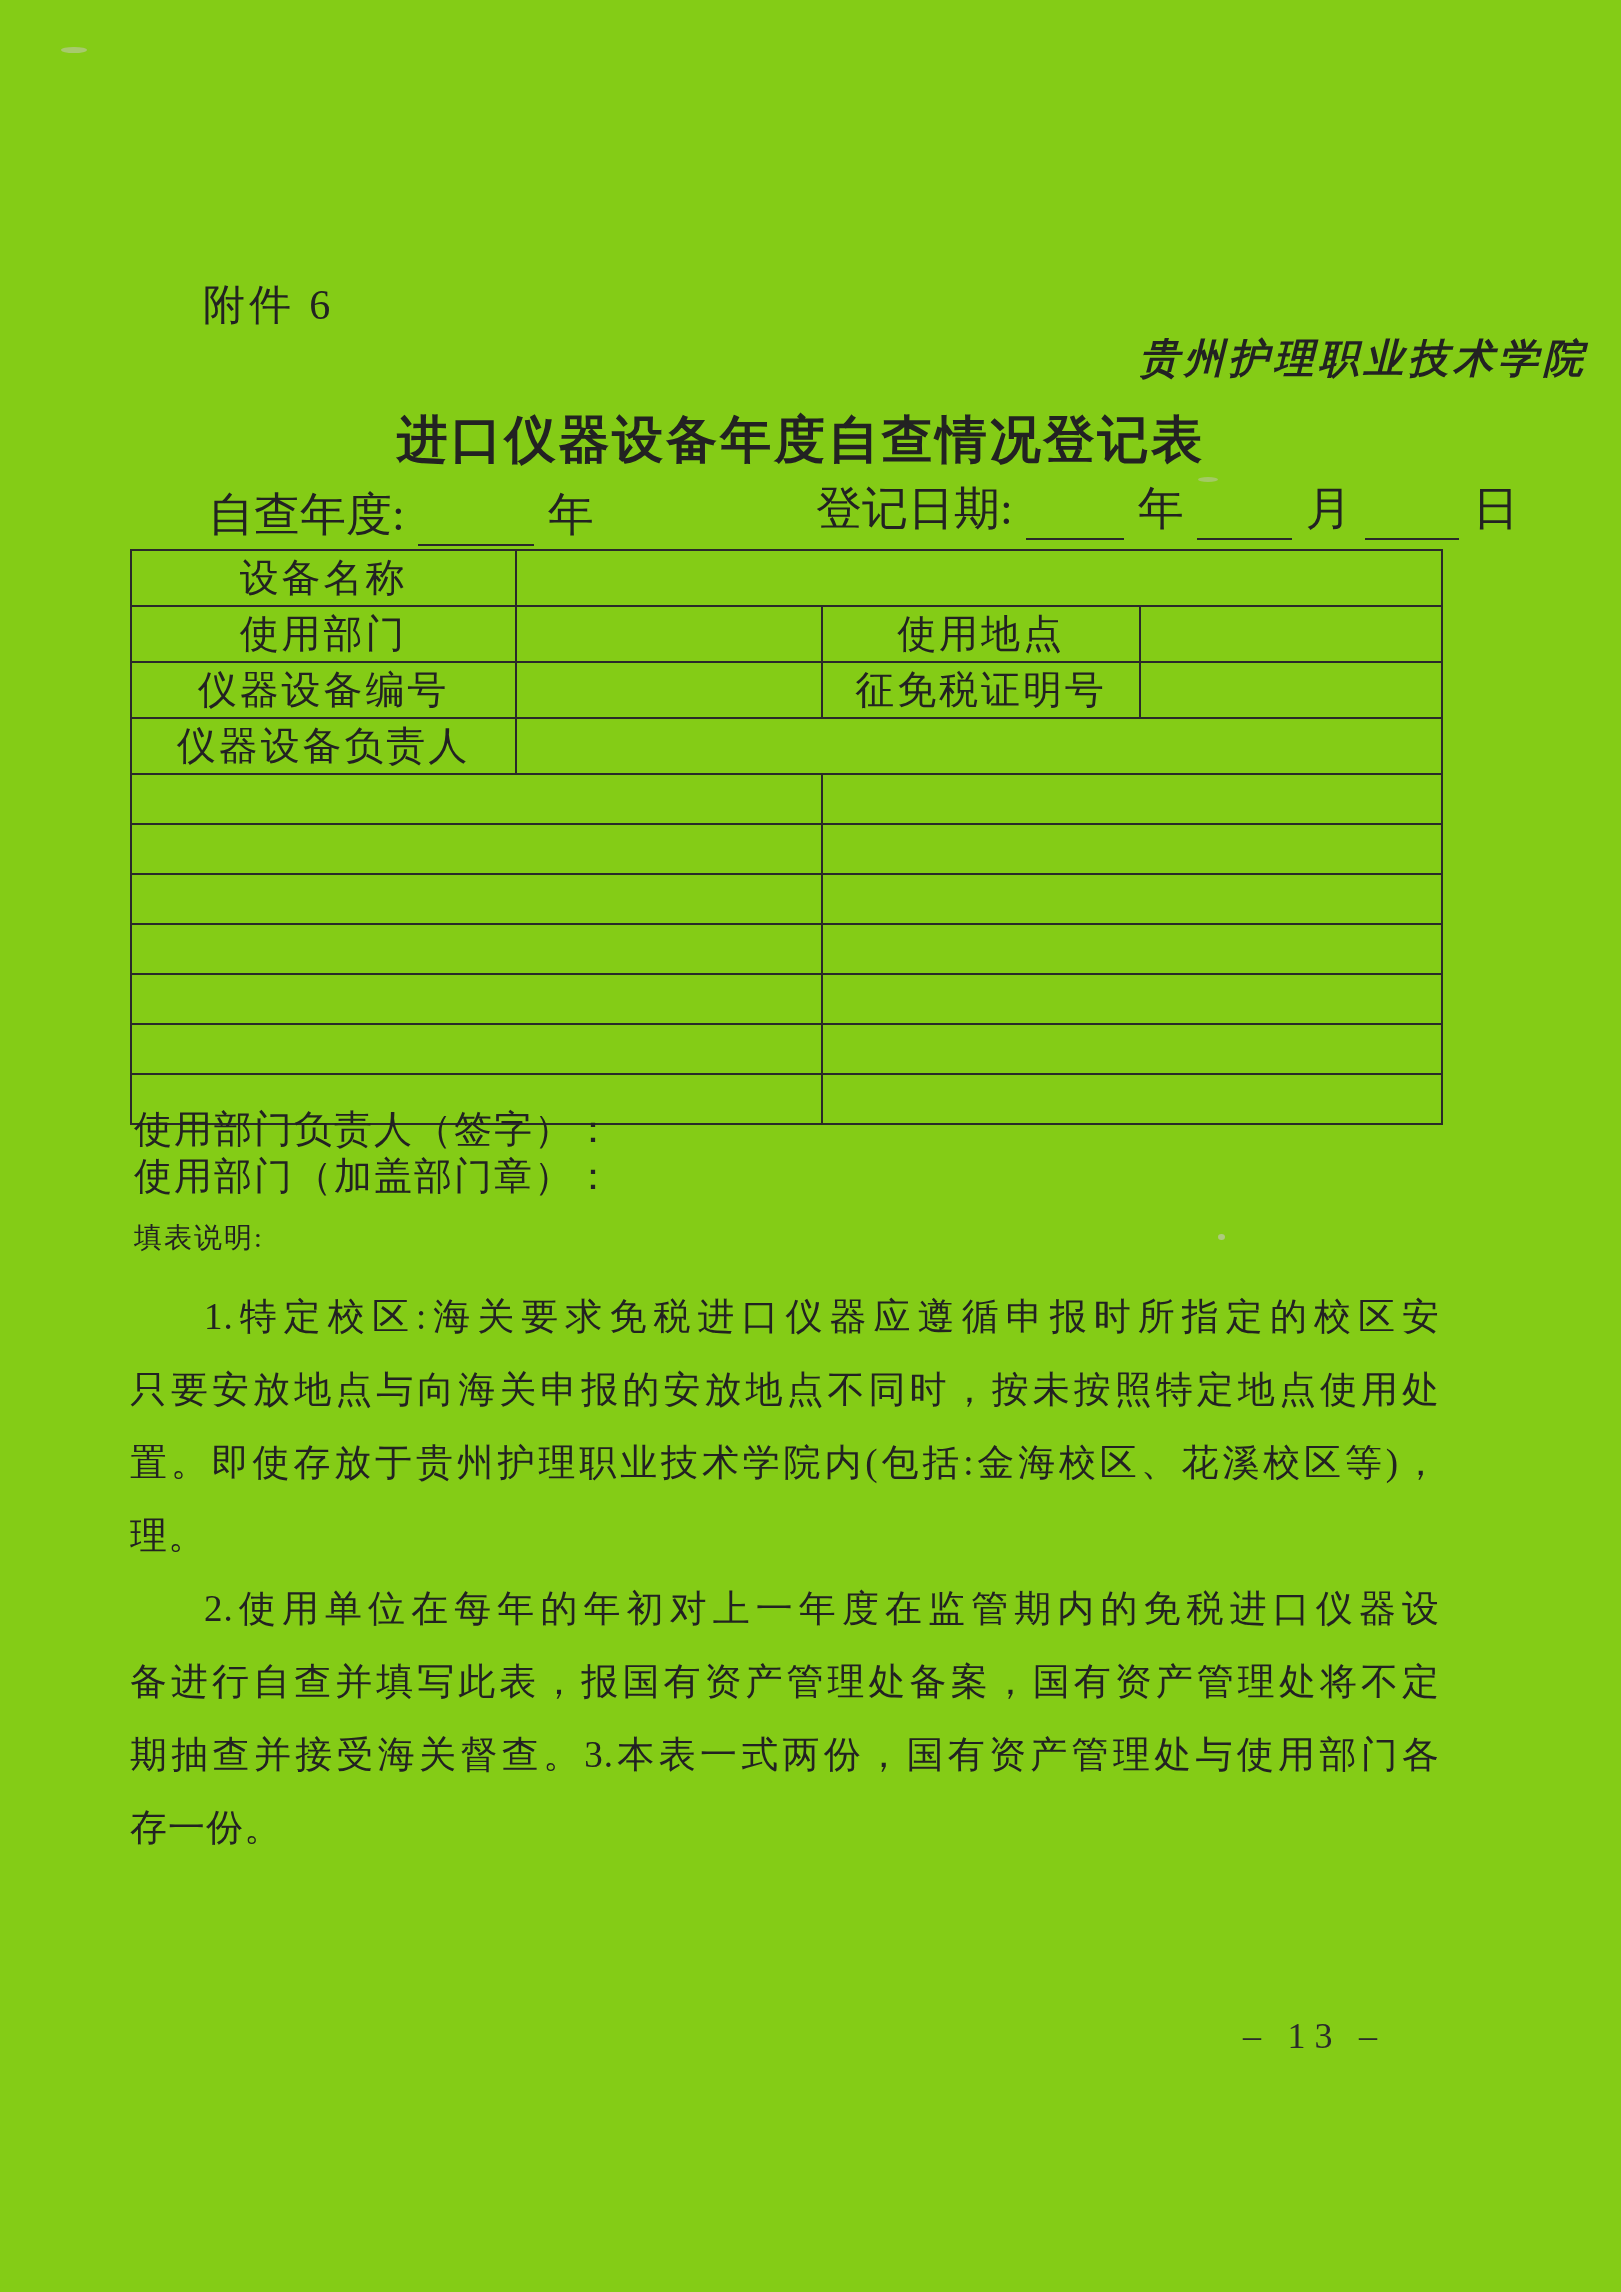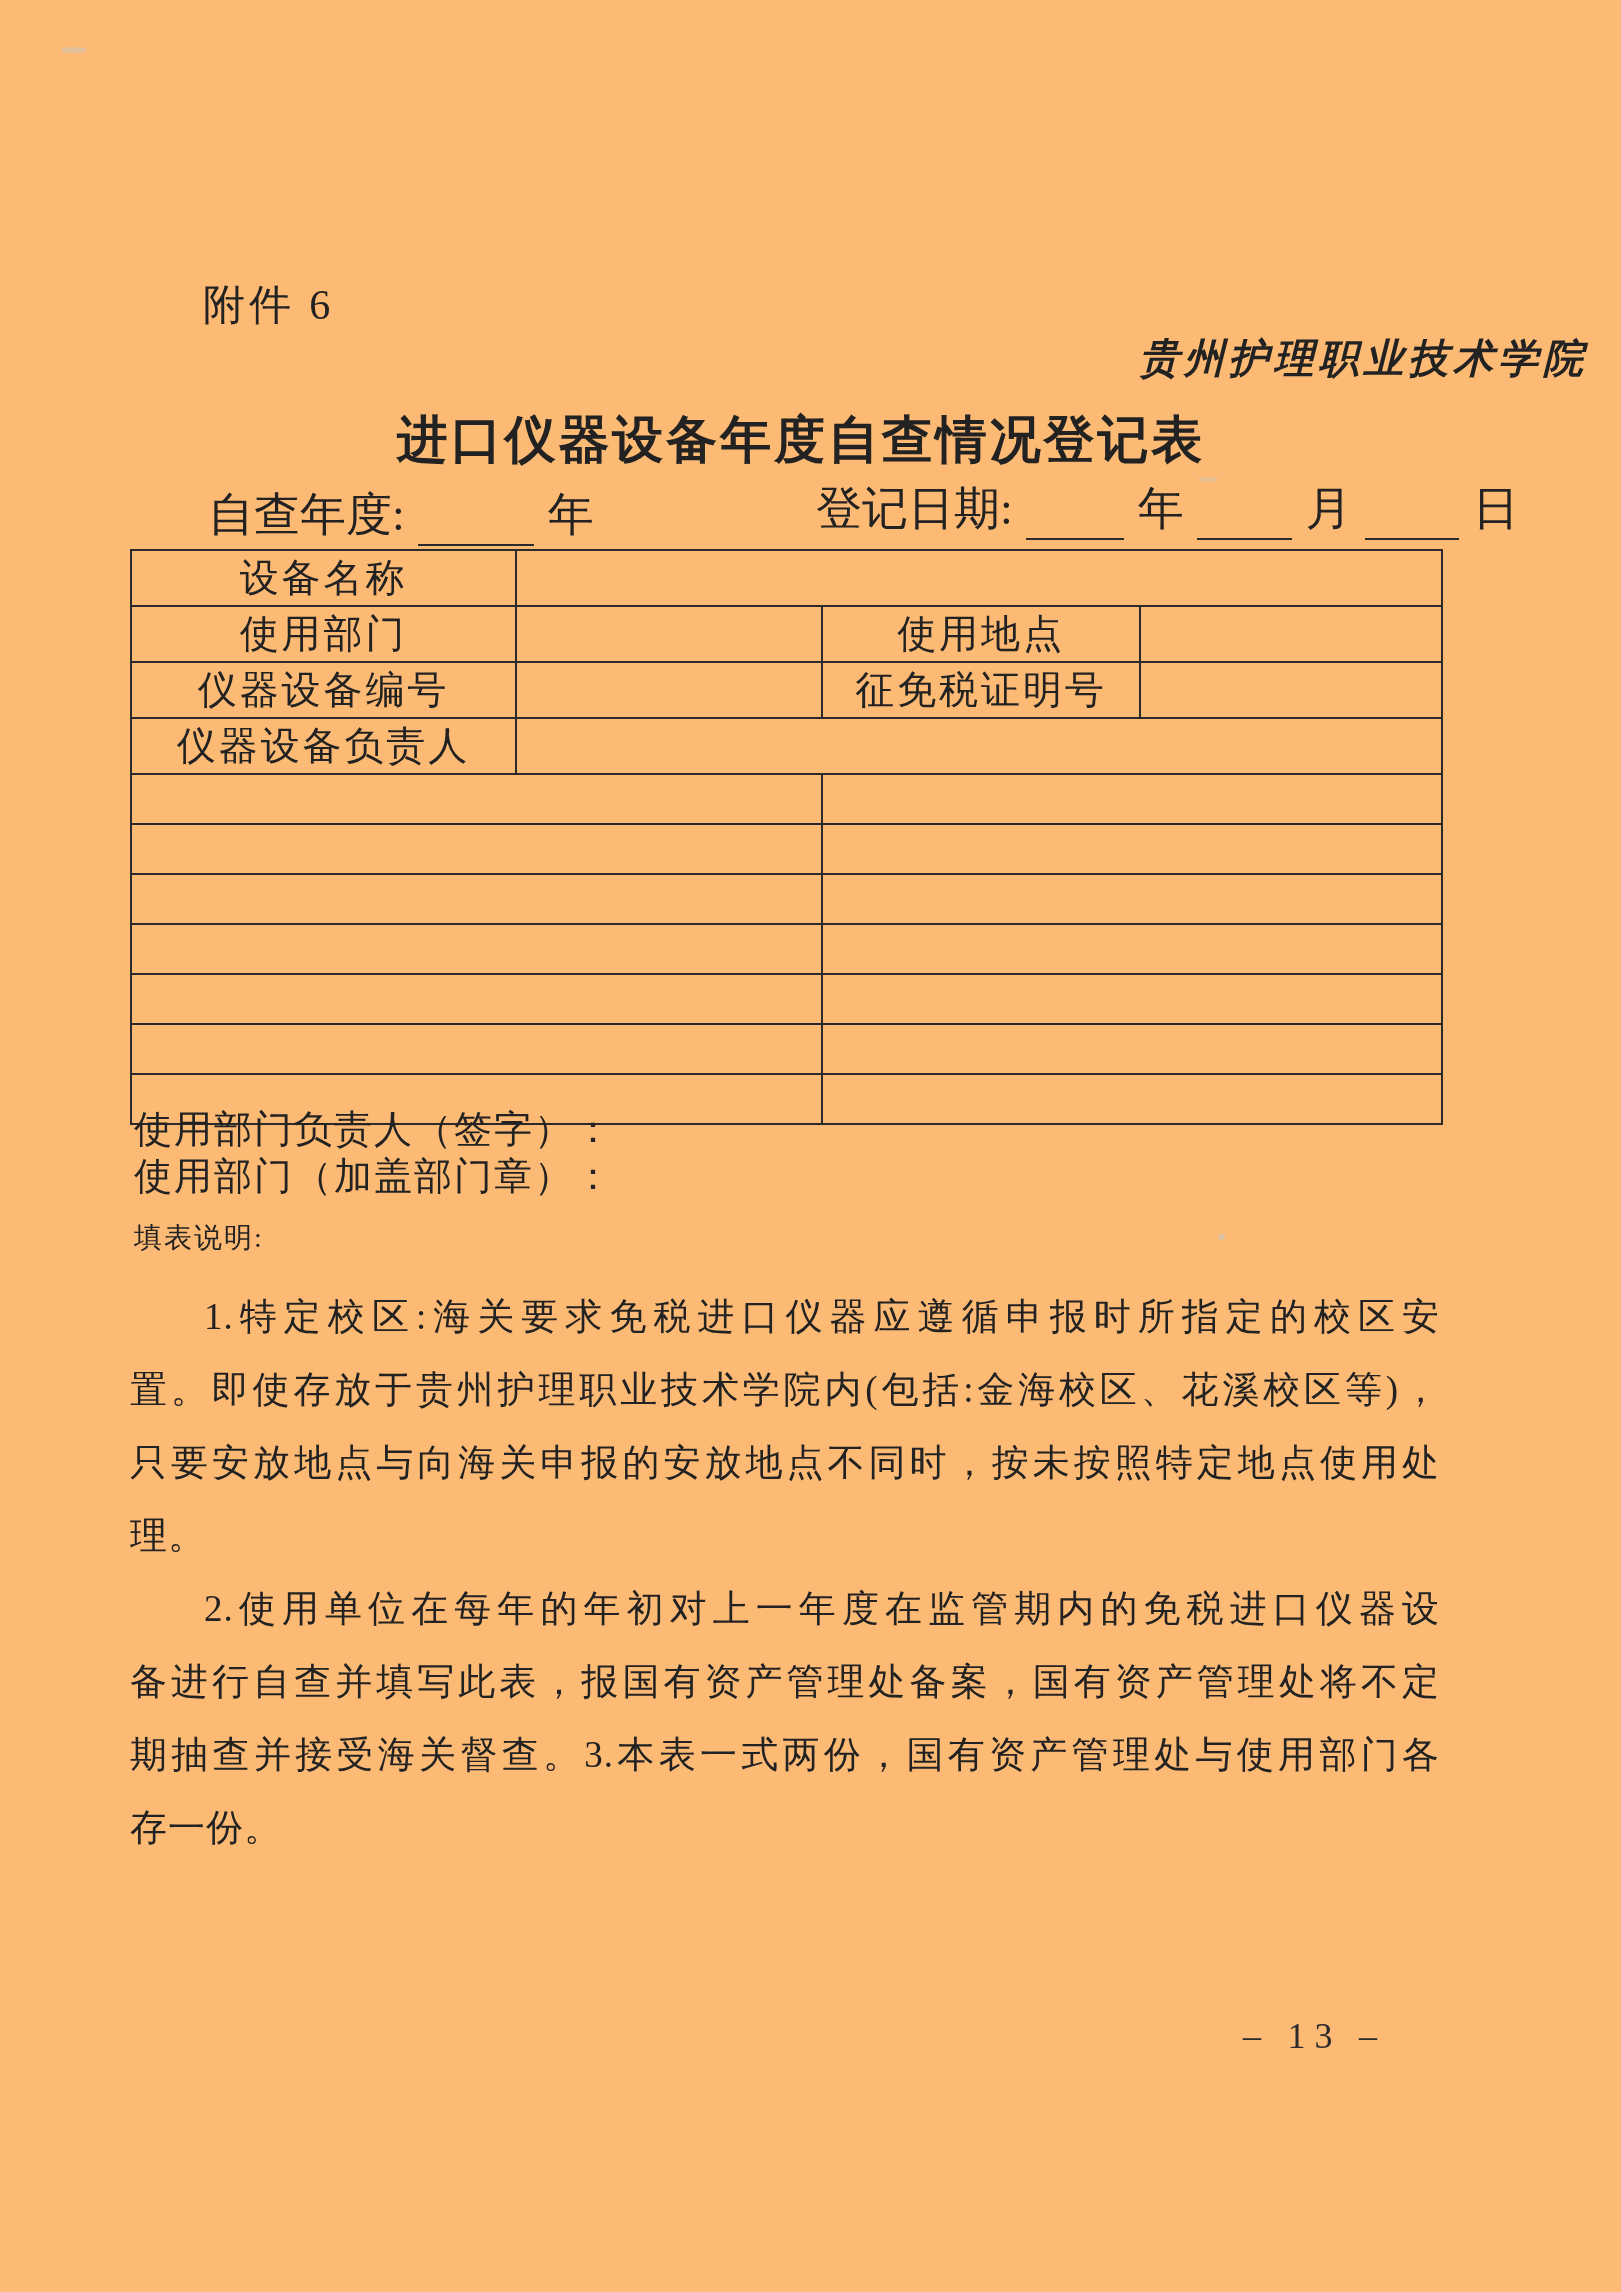--- a/index.html
+++ b/index.html
@@ -5,21 +5,21 @@
   html,body{margin:0;padding:0;}
   body{
     width:1621px;height:2293px;
     background:#e9e8e4;
     font-family:"Liberation Serif","DejaVu Serif",serif;
     color:#222;
   }
   .page{
     position:relative;
     width:1621px;height:2293px;
-    background:#fdba74;
+    background:#84cc16;
     overflow:hidden;
   }
   
   .speck{position:absolute;background:#c9c8c4;border-radius:50%;}
 
   .attachment{
     position:absolute;left:203px;top:277px;
     font-size:42px;letter-spacing:3.9px;
   }
   .title1{
@@ -163,22 +163,22 @@
       </tbody>
   </table>
 
   <div class="sig sig1">使用部门负责人（签字）：</div>
   <div class="sig sig2">使用部门（加盖部门章）：</div>
 
   <div class="notes-title">填表说明:</div>
 
   <div class="notes">
     <div class="note-line ind">1.特定校区:海关要求免税进口仪器应遵循申报时所指定的校区安</div>
+    <div class="note-line">只要安放地点与向海关申报的安放地点不同时，按未按照特定地点使用处</div>
     <div class="note-line">置。即使存放于贵州护理职业技术学院内(包括:金海校区、花溪校区等)，</div>
-    <div class="note-line">只要安放地点与向海关申报的安放地点不同时，按未按照特定地点使用处</div>
     <div class="note-line tail">理。</div>
     <div class="note-line ind">2.使用单位在每年的年初对上一年度在监管期内的免税进口仪器设</div>
     <div class="note-line">备进行自查并填写此表，报国有资产管理处备案，国有资产管理处将不定</div>
     <div class="note-line">期抽查并接受海关督查。3.本表一式两份，国有资产管理处与使用部门各</div>
     <div class="note-line tail">存一份。</div>
   </div>
 
   <div class="page-num">– 13 –</div>
 
 </div>

